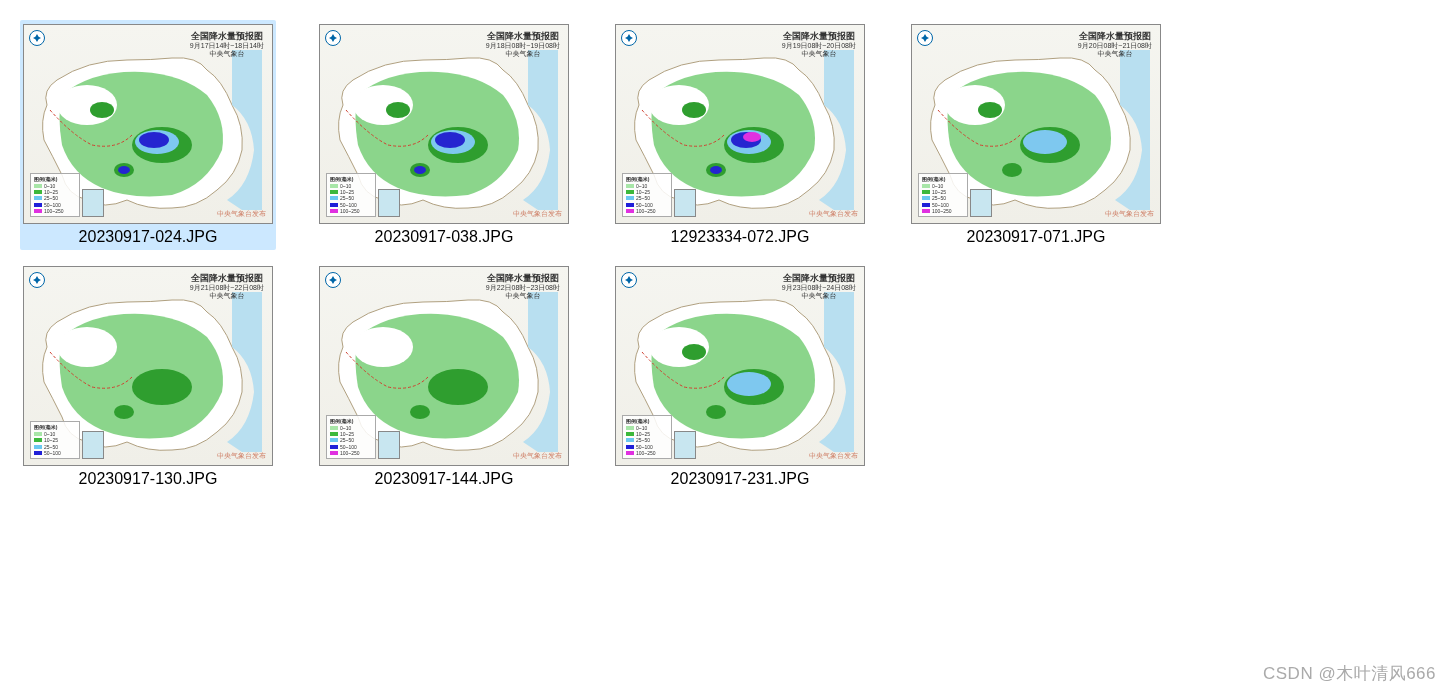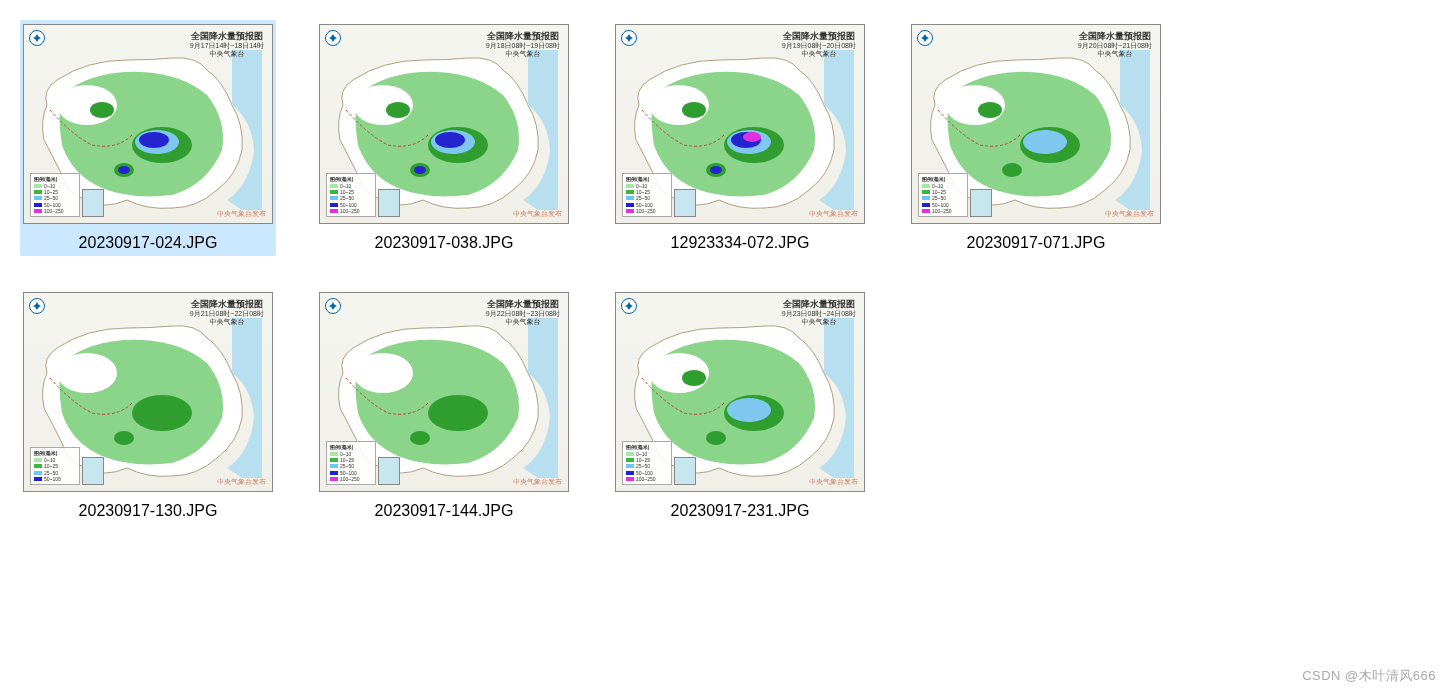--- a/index.html
+++ b/index.html
@@ -11,21 +11,21 @@
       background: #ffffff;
       font-family: "Microsoft YaHei", Arial, sans-serif;
       padding: 20px;
       width: 1448px;
       height: 693px;
       position: relative;
     }
     .grid {
       display: flex;
       flex-wrap: wrap;
-      gap: 32px 40px;
+      gap: 12px 40px;
     }
     .thumb-item {
       width: 256px;
       display: flex;
       flex-direction: column;
       align-items: center;
       cursor: pointer;
       padding: 4px;
       border-radius: 2px;
     }
@@ -118,30 +118,30 @@
     }
     .credit-text {
       position: absolute;
       bottom: 4px;
       right: 6px;
       font-size: 7px;
       color: #c05030;
       opacity: 0.7;
     }
     .filename {
-      margin-top: 10px;
+      margin-top: 4px;
       font-size: 16px;
       color: #000;
       text-align: center;
     }
     .watermark {
       position: absolute;
       bottom: 8px;
       right: 12px;
-      font-size: 13px;
+      font-size: 17px;
       color: #aaa;
       letter-spacing: 0.5px;
     }
   </style>
 </head>
 <body>
 
 <div class="grid">
     <div class="thumb-item selected">
       <div class="thumb-frame">

